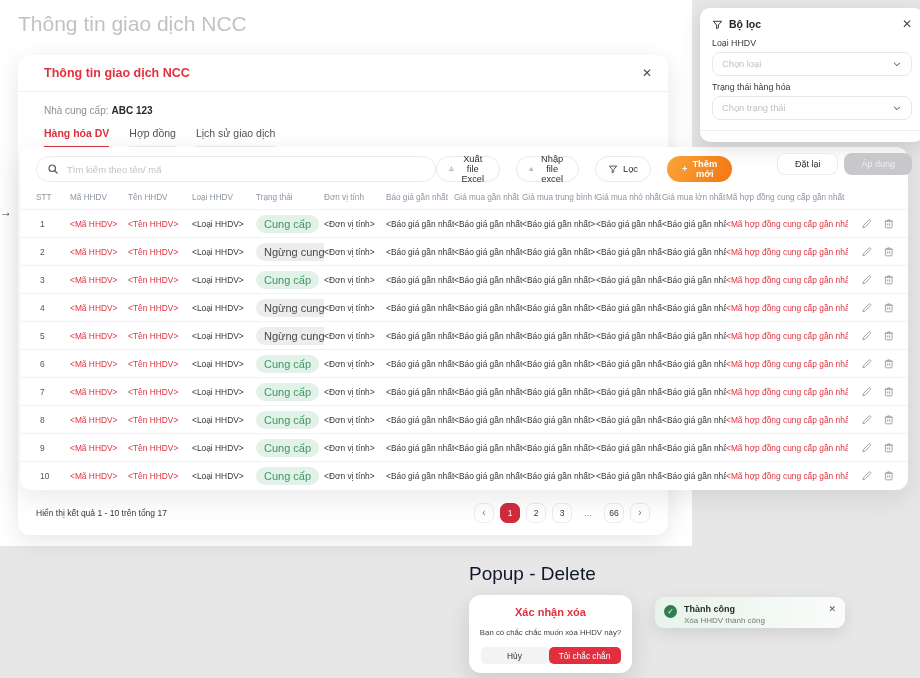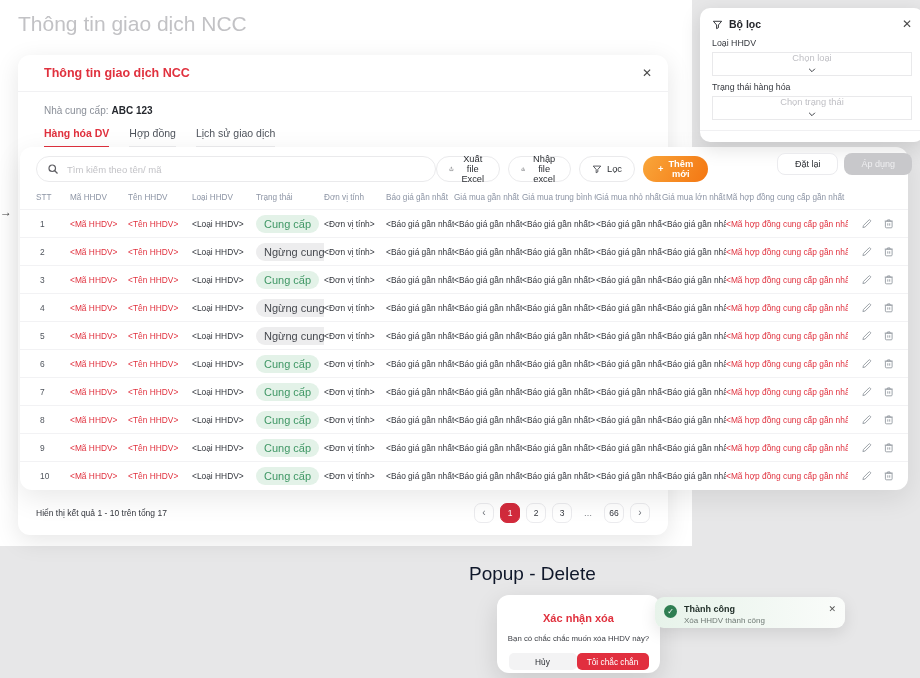--- a/index.html
+++ b/index.html
@@ -24,21 +24,21 @@
 
   
   .table-panel { position:absolute; left:20px; top:147px; width:888px; height:343px; background:#fff;
                  border-radius:12px; box-shadow:0 8px 28px rgba(0,0,0,.09); z-index:3; overflow:hidden; }
   .toolbar { height:40px; display:flex; align-items:center; justify-content:flex-start; padding:4px 12px 0 16px; }
   .search-wrap { position:relative; }
   .search-input { width:400px; height:26px; border:1px solid #eaeaec; border-radius:13px;
                   padding:0 10px 0 30px; font-size:9.5px; color:#333; outline:none; font-family:inherit; }
   .search-input::placeholder { color:#c3c3c7; }
   .search-icon { position:absolute; left:11px; top:7px; width:12px; height:12px; color:#5f5f64; }
-  .toolbar-actions { display:flex; gap:8px; align-items:center; margin-left:auto; margin-right:233px; }
+  .toolbar-actions { display:flex; gap:16px; align-items:center; margin-left:auto; margin-right:233px; }
   .tbtn { height:26px; display:flex; align-items:center; gap:5px; padding:0 12px; border:1px solid #eaeaec;
           border-radius:13px; background:#fff; font-size:9.3px; color:#2b2e33; font-family:inherit; }
   .tbtn svg { width:10px; height:10px; }
   .add-btn { border:none; background:linear-gradient(120deg,#f9a63a,#f47612); color:#fff; padding:0 15px; font-weight:bold; }
 
   .grid-row { display:grid; grid-template-columns:34px 58px 64px 64px 68px 62px 68px 68px 74px 66px 64px 122px 1fr;
               align-items:center; padding:0 10px 0 16px; }
   .th { font-size:8.2px; color:#8d95a5; white-space:nowrap; overflow:hidden; padding-right:6px; height:22px; line-height:22px; }
   .tr { border-top:1px solid #f2f2f4; height:28px; }
   .td { font-size:8.4px; color:#33363d; white-space:nowrap; overflow:hidden; padding-right:6px; }
@@ -60,34 +60,34 @@
   .page-btn.ellipsis { border:none; background:transparent; color:#6f737a; align-self:flex-end; }
   .page-btn.nav { color:#6f737a; font-size:10px; }
 
   
   .filter-panel { position:absolute; left:700px; top:8px; width:224px; height:134px; background:#fff;
                   border-radius:10px; box-shadow:0 6px 20px rgba(0,0,0,.13); z-index:5; padding:10px 12px 8px; }
   .filter-header { display:flex; align-items:center; justify-content:space-between; margin-bottom:8px; }
   .filter-title { display:flex; gap:6px; align-items:center; font-size:10.5px; font-weight:bold; color:#24262b; }
   .filter-title svg { width:11px; height:11px; }
   .filter-label { font-size:8.8px; color:#35383e; margin:6px 0 4px; }
-  .select { height:24px; border:1px solid #e9e9eb; border-radius:0; display:flex; align-items:center;
-            justify-content:space-between; padding:0 9px; font-size:9.3px; color:#bfbfc4;flex-direction:column; }
+  .select { height:24px; border:1px solid #e9e9eb; border-radius:8px; display:flex; align-items:center;
+            justify-content:space-between; padding:0 9px; font-size:9.3px; color:#bfbfc4; }
   .select svg { width:10px; height:10px; color:#3c3f45; }
   .filter-divider { height:1px; background:#f0f0f2; margin:10px -12px 8px; }
   .filter-actions { display:flex; gap:6px; justify-content:flex-end;margin-top:22px; }
   .reset-btn { height:22px; padding:0 17px; border:1px solid #ebebee; border-radius:8px; background:#fff;
                font-size:9px; color:#2b2e33; font-family:inherit; }
   .apply-btn { height:22px; padding:0 17px; border:none; border-radius:8px; background:#c8c8cb;
                font-size:9px; color:#efeff1; font-family:inherit; }
 
   
   .section-label { position:absolute; left:469px; top:563px; font-size:19px; color:#0f172a; }
   .delete-dialog { position:absolute; left:469px; top:595px; width:163px; height:78px; background:#fff;
-                   border-radius:12px; box-shadow:0 8px 24px rgba(0,0,0,.13); text-align:center; padding-top:17px; z-index:5;margin-left:28px; }
+                   border-radius:12px; box-shadow:0 8px 24px rgba(0,0,0,.13); text-align:center; padding-top:11px; z-index:5; }
   .dialog-title { font-size:11px; font-weight:bold; color:#e0313e; }
   .dialog-msg { font-size:7.8px; color:#3c3f45; margin-top:10px; }
   .dialog-actions { display:flex; gap:0; justify-content:center; margin-top:10px; }
   .cancel-btn { width:68px; height:17px; border:none; border-radius:5px; background:#f3f3f4; font-size:8.3px;
                 color:#2b2e33; font-family:inherit; }
   .confirm-btn { width:72px; height:17px; border:none; border-radius:5px; background:#e12f3f; font-size:8.3px;
                  color:#fff; font-family:inherit; }
 
   .toast { position:absolute; left:655px; top:597px; width:190px; height:31px;
            background:linear-gradient(90deg,#e7f3ea,#fafcfa); border-radius:9px;

